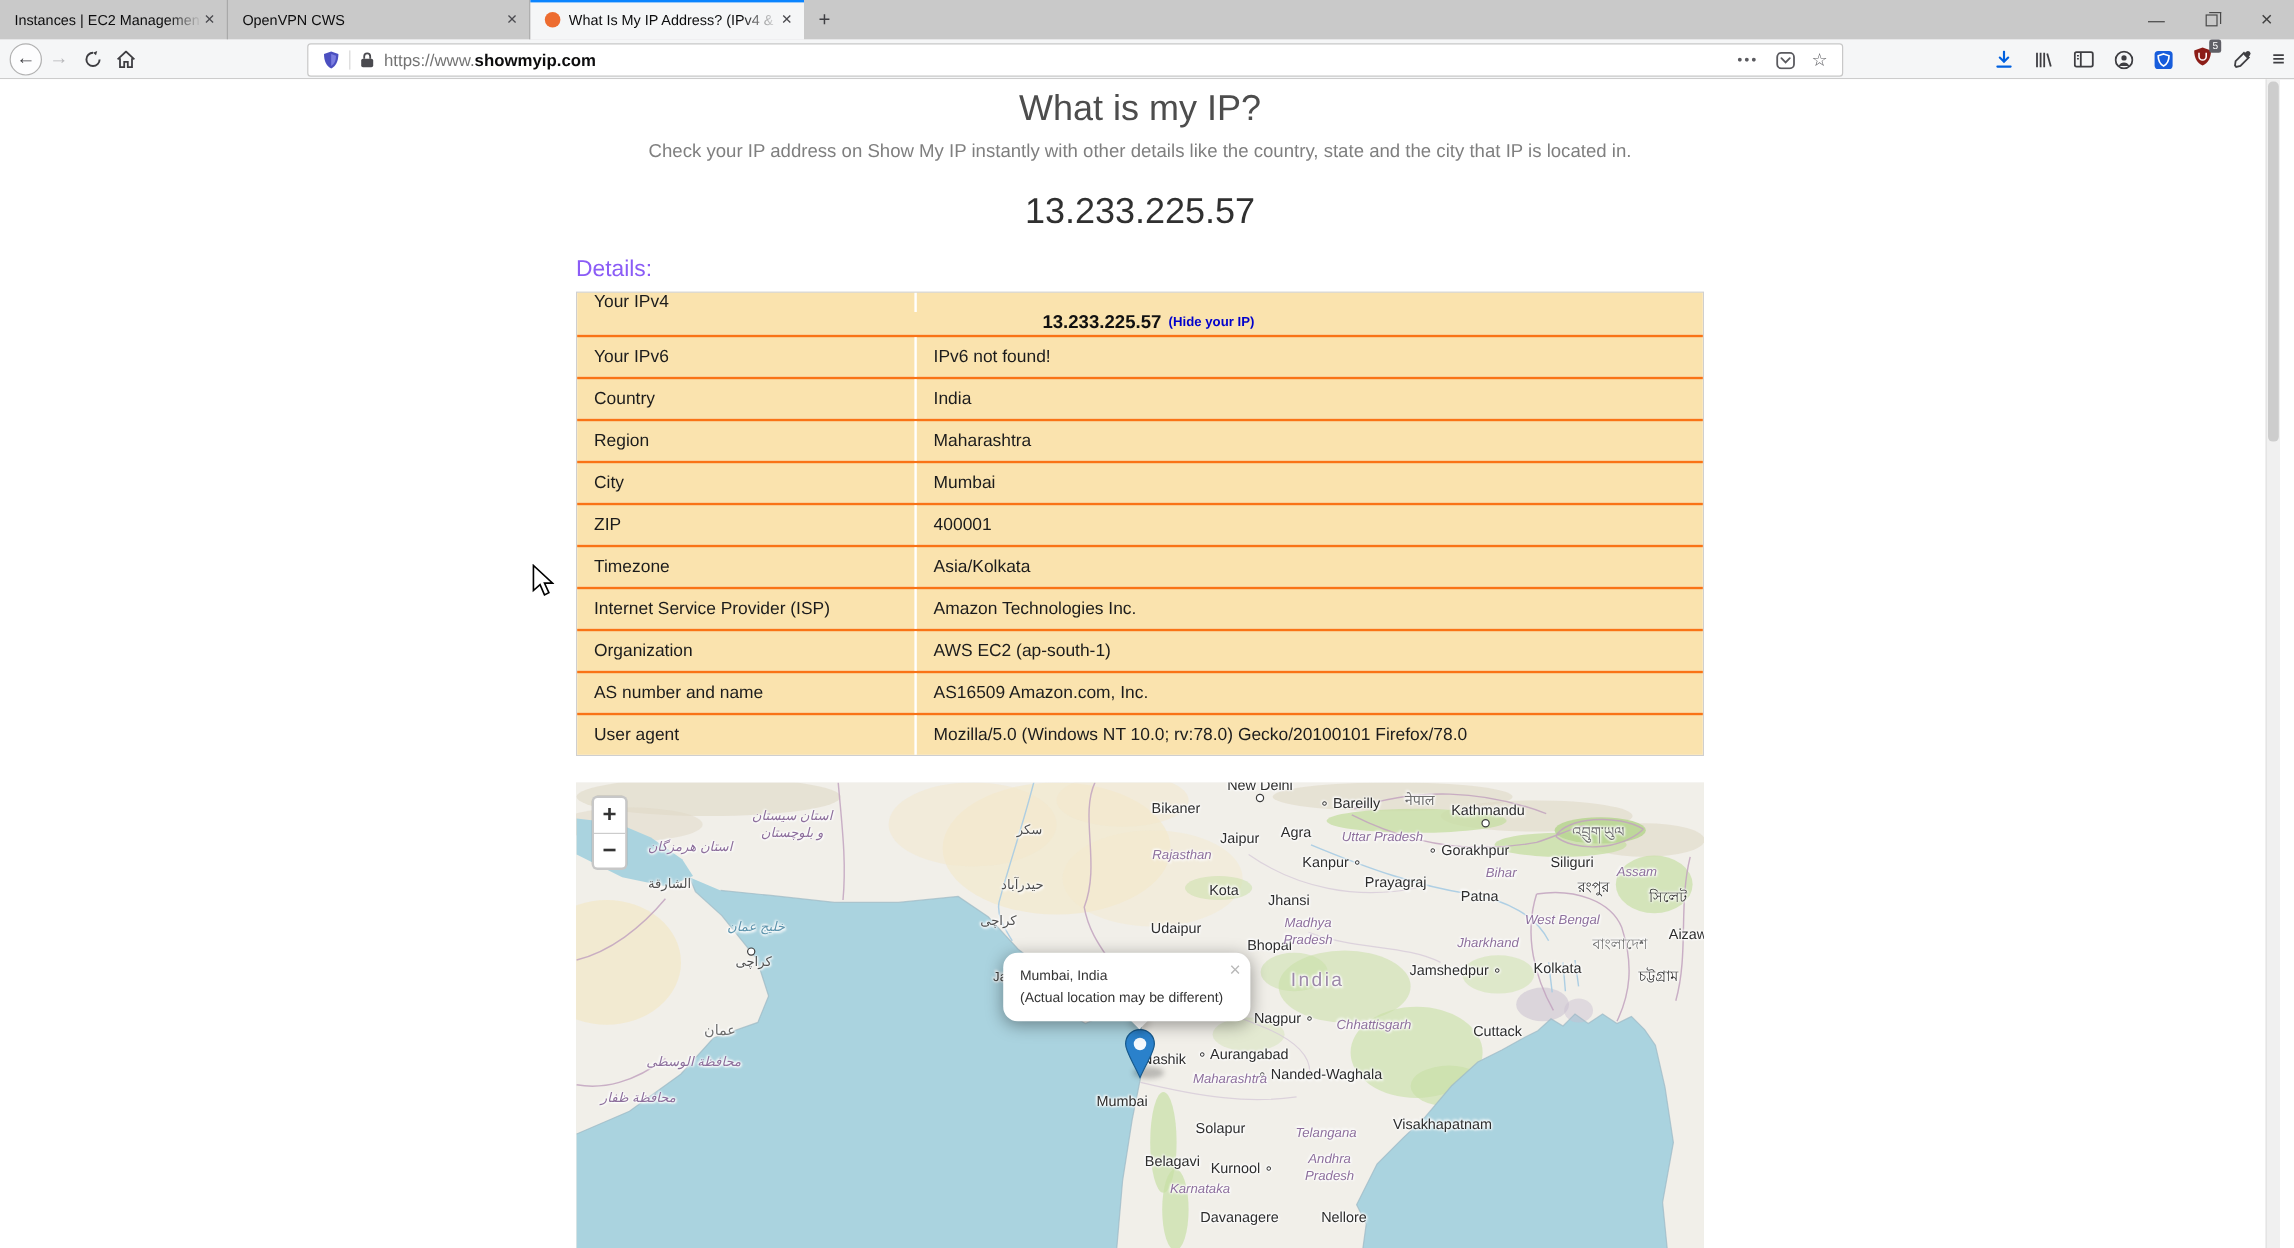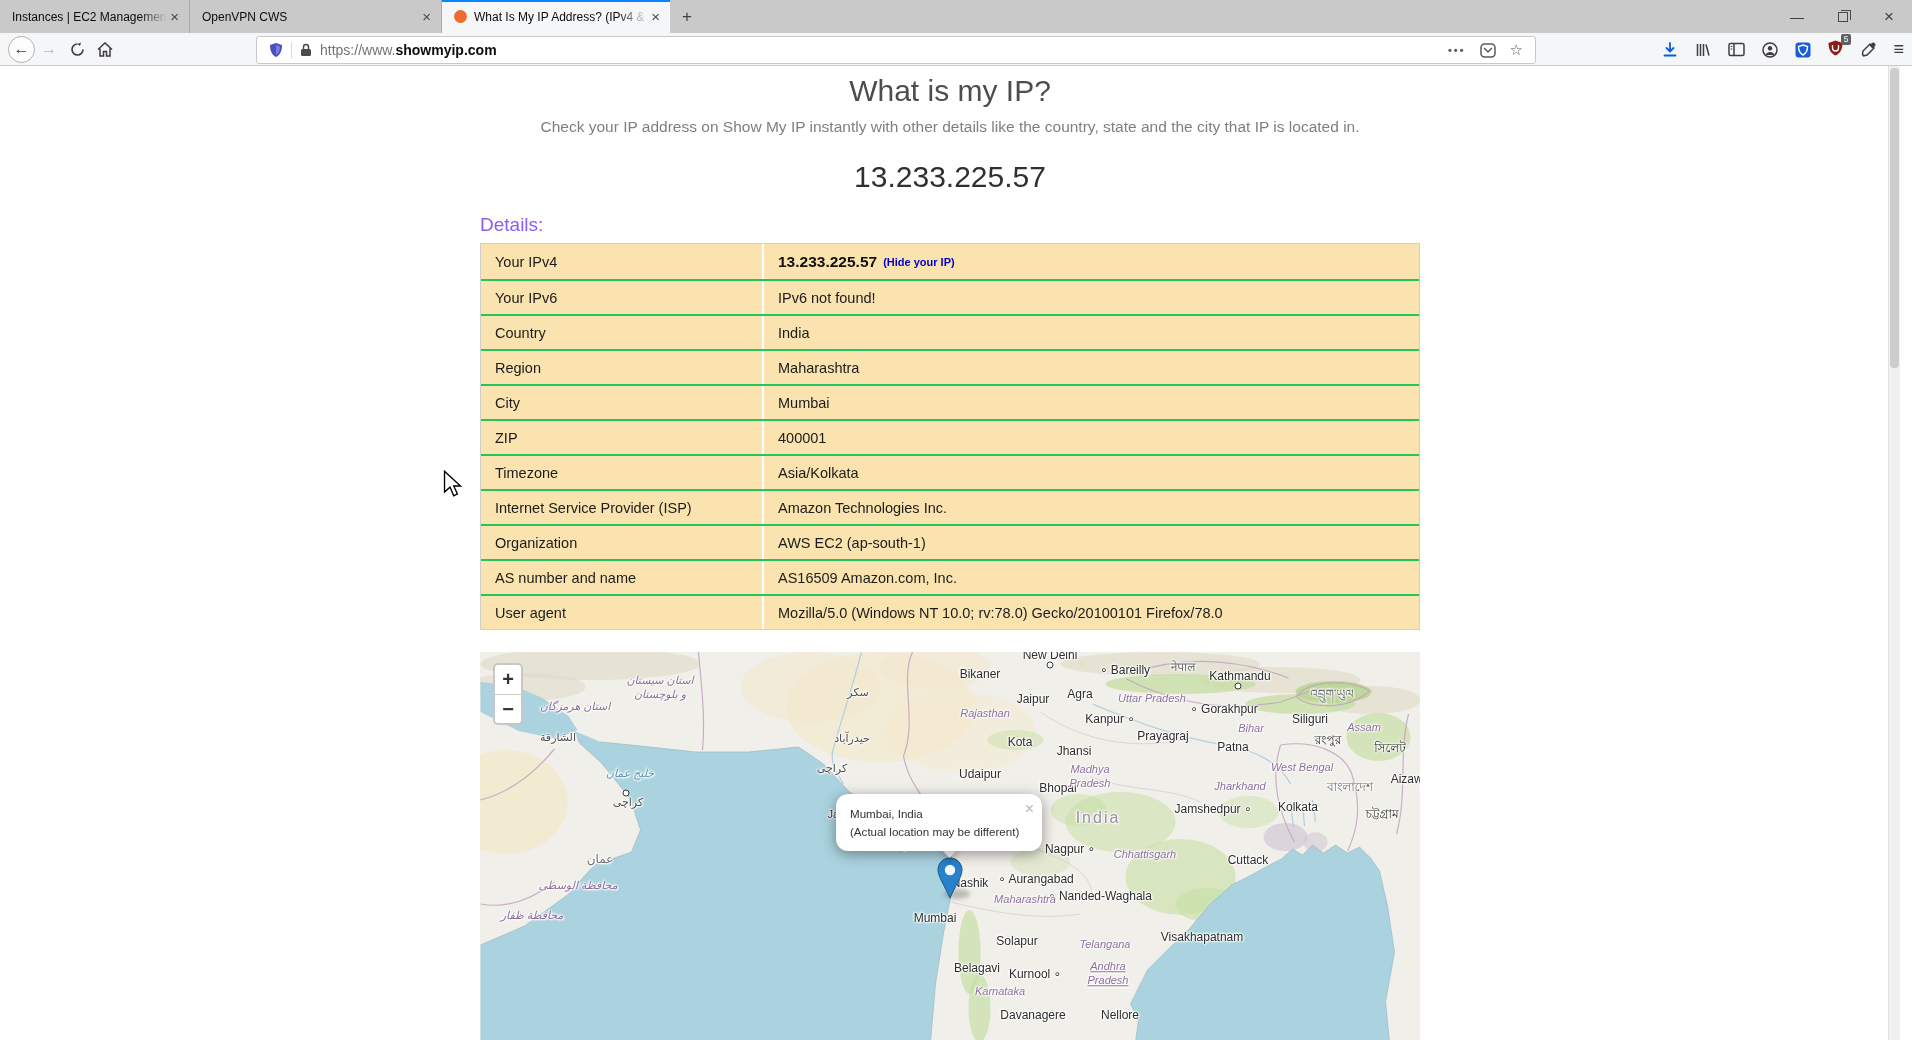--- a/index.html
+++ b/index.html
@@ -43,22 +43,22 @@
   .page { position:relative; width:1900px; height:974px; background:#fff; }
   .scrollbar { position:absolute; right:-12px; top:0; width:12px; height:974px; background:#f0f0f0; border-left:1px solid #e2e2e2; }
   .scroll-thumb { position:absolute; left:1px; top:2px; width:9px; height:300px; background:#cdcdcd; border-radius:4px; }
   .content { width:940px; margin:0 auto; }
   .page-title { padding-top:8px; text-align:center; font-size:30px; font-weight:300; color:#4d4d4d; }
   .page-subtitle { margin-top:10px; text-align:center; font-size:15.5px; color:#7f7f7f; }
   .big-ip { margin-top:24px; text-align:center; font-size:30px; font-weight:400; color:#303030; }
   .details-label { margin-top:20px; font-size:19px; font-weight:normal; color:#8b5cf6; }
 
   .details-table { margin-top:7px; border:1px solid #cfcfcf; }
-  .t-row { display:flex; height:35px; align-items:center; background:#fae3ae; border-top:2px solid #22c55e; font-size:14.5px; color:#1c1c1c; }
-  .t-row:first-child { border-top:none; }
+  .t-row { display:flex; height:35px; align-items:center; background:#fae3ae; border-top:2px solid #f97316; font-size:14.5px; color:#1c1c1c; }
+  .t-row:first-child { border-top:none;flex-direction:column; }
   .t-label { width:283px; flex:0 0 auto; padding-left:14px; border-right:2px solid #fff; align-self:stretch; display:flex; align-items:center; }
   .t-value-cell { padding-left:14px; display:flex; align-items:center; }
   .hide-ip-link { color:#0000cc; font-weight:bold; font-size:11px; margin-left:6px; cursor:pointer; }
   .hide-ip-link:empty { display:none; }
   .ipv4 .t-value { font-weight:bold; font-size:15.5px; color:#111; }
 
   
   .map { position:relative; margin-top:22px; width:940px; height:390px; overflow:hidden; background:#f1efe9; }
   .map svg.base { position:absolute; left:0; top:0; }
   .map-labels { position:absolute; left:0; top:0; width:100%; height:100%; z-index:2; }
@@ -390,21 +390,21 @@
           <div class="map-label state" style="left: 505px; top: 62px;">Rajasthan</div>
           <div class="map-label state" style="left: 672px; top: 47px;">Uttar Pradesh</div>
           <div class="map-label state" style="left: 610px; top: 125px;">Madhya
 Pradesh</div>
           <div class="map-label state" style="left: 771px; top: 77px;">Bihar</div>
           <div class="map-label state" style="left: 822px; top: 116px;">West Bengal</div>
           <div class="map-label state" style="left: 760px; top: 135px;">Jharkhand</div>
           <div class="map-label state" style="left: 665px; top: 203px;">Chhattisgarh</div>
           <div class="map-label state" style="left: 545px; top: 248px;">Maharashtra</div>
           <div class="map-label state" style="left: 625px; top: 273px; margin-top: 20px;">Telangana</div>
-          <div class="map-label state" style="left: 628px; top: 322px; text-decoration: underline;">Andhra
+          <div class="map-label state" style="left: 628px; top: 322px;">Andhra
 Pradesh</div>
           <div class="map-label state" style="left: 520px; top: 340px;">Karnataka</div>
           <div class="map-label state" style="left: 884px; top: 76px;">Assam</div>
           <div class="map-label state" style="left: 95px; top: 55px;">استان هرمزگان</div>
           <div class="map-label state" style="left: 180px; top: 36px;">استان سیستان
 و بلوچستان</div>
           <div class="map-label state" style="left: 98px; top: 234px;">محافظة الوسطى</div>
           <div class="map-label state" style="left: 52px; top: 264px;">محافظة ظفار</div>
           <div class="map-label country" style="left: 618px; top: 166px;">India</div>
           <div class="map-label country-sm" style="left: 703px; top: 15px;">नेपाल</div>

